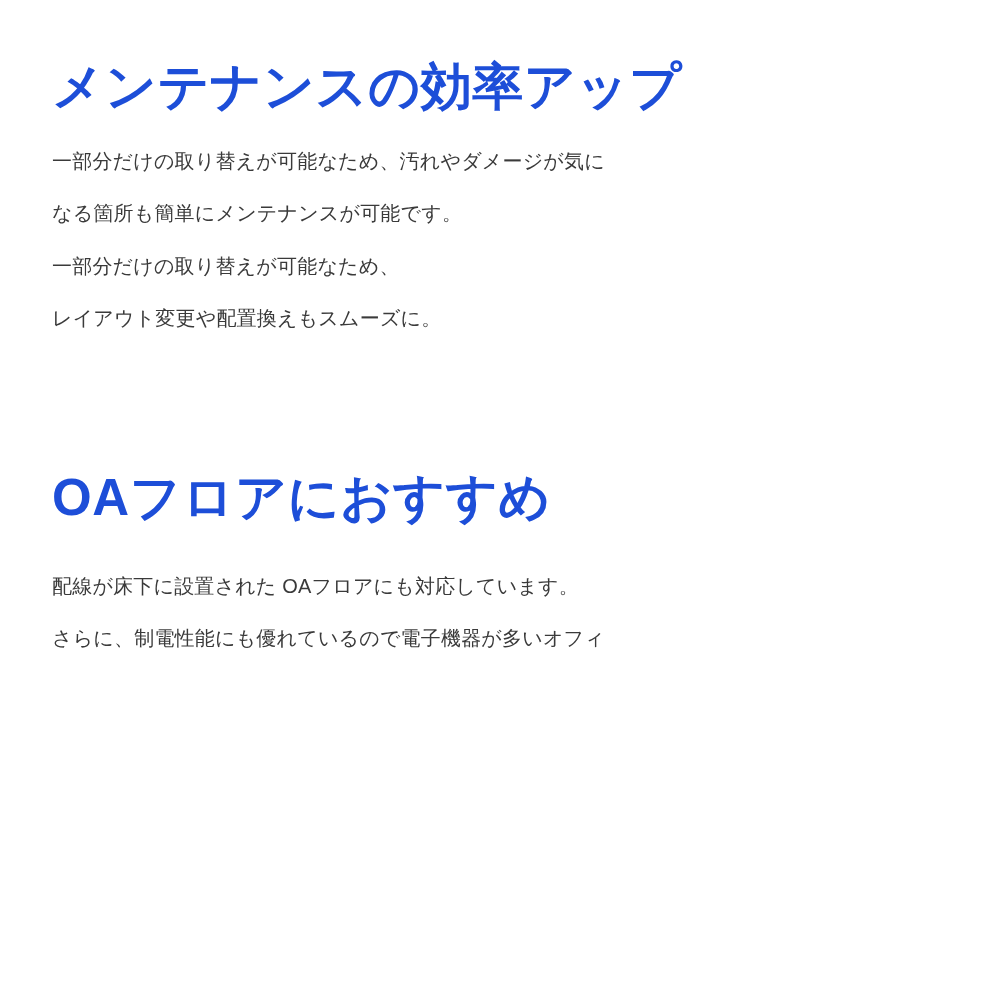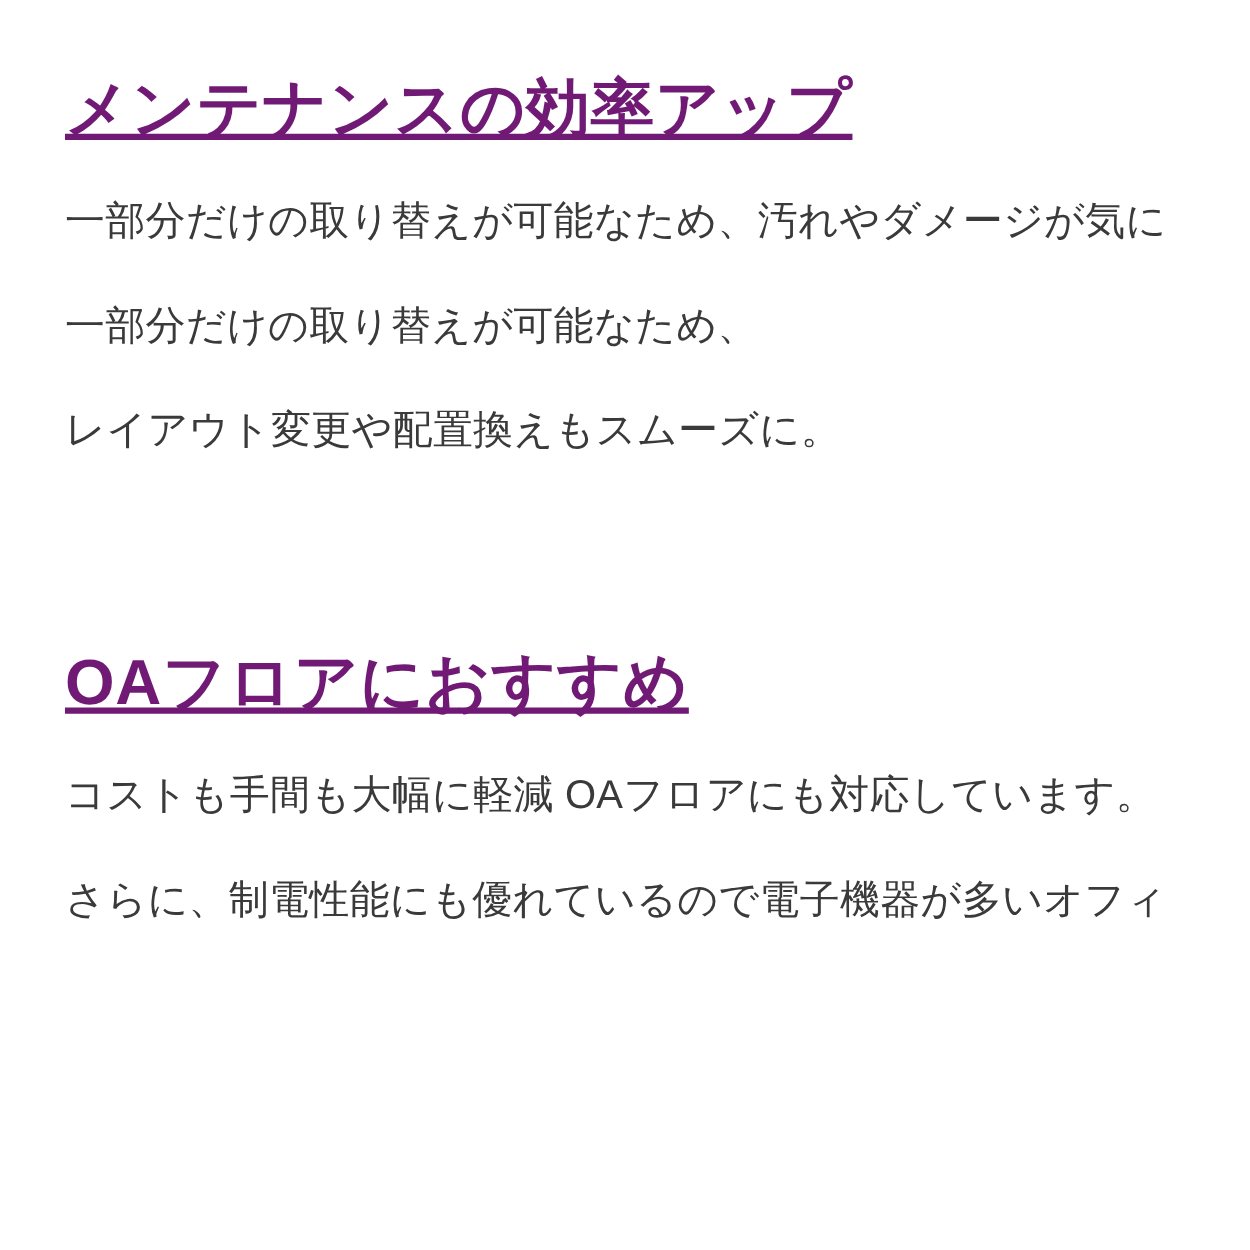--- a/index.html
+++ b/index.html
@@ -22,60 +22,60 @@
     position: relative;
   }
   .section {
     margin-bottom: 0;
   }
   .section-heading {
     font-size: 51px;
     font-weight: bold;
     line-height: 1.25;
     letter-spacing: 0.5px;
-    color: #701a75;
+    color: #1d4ed8;
     margin: 0 0 26px 0;
     white-space: nowrap;
-    text-decoration: underline;
   }
   .body-line {
-    font-size: 32px;
+    font-size: 20px;
     line-height: 1.62;
     color: #3a3a3a;
     letter-spacing: 0.2px;
     white-space: nowrap;
   }
   .body-block {
     margin: 0;
   }
   .spacer-between {
     height: 112px;
   }
   .section-two .section-heading {
-    margin-bottom: 28px;
+    margin-bottom: 40px;
   }
 </style>
 </head>
 <body>
 
 <div class="page">
 
   <div class="section section-one">
     <h2 class="section-heading">メンテナンスの効率アップ</h2>
     <div class="body-block">
       <p class="body-line">一部分だけの取り替えが可能なため、汚れやダメージが気に</p>
+      <p class="body-line">なる箇所も簡単にメンテナンスが可能です。</p>
       <p class="body-line">一部分だけの取り替えが可能なため、</p>
       <p class="body-line">レイアウト変更や配置換えもスムーズに。</p>
     </div>
   </div>
 
   <div class="spacer-between"></div>
 
   <div class="section section-two">
     <h2 class="section-heading">OAフロアにおすすめ</h2>
     <div class="body-block">
-      <p class="body-line">コストも手間も大幅に軽減 OAフロアにも対応しています。</p>
+      <p class="body-line">配線が床下に設置された OAフロアにも対応しています。</p>
       <p class="body-line">さらに、制電性能にも優れているので電子機器が多いオフィ</p>
 
     </div>
   </div>
 
 </div>
 
 </body></html>

